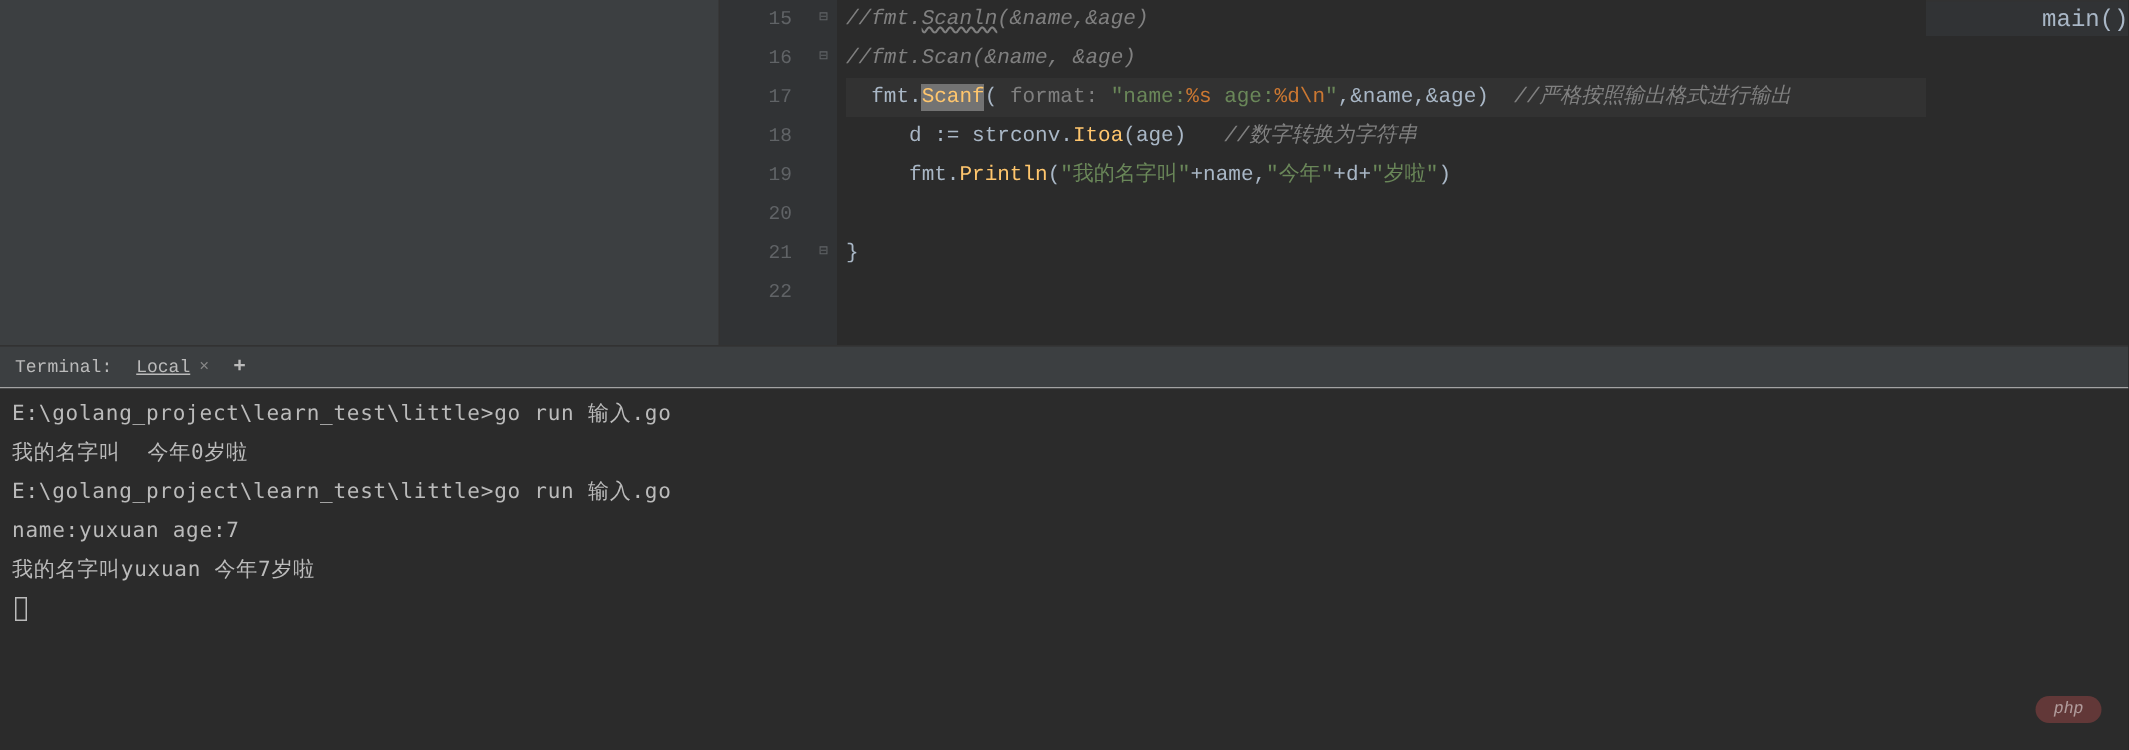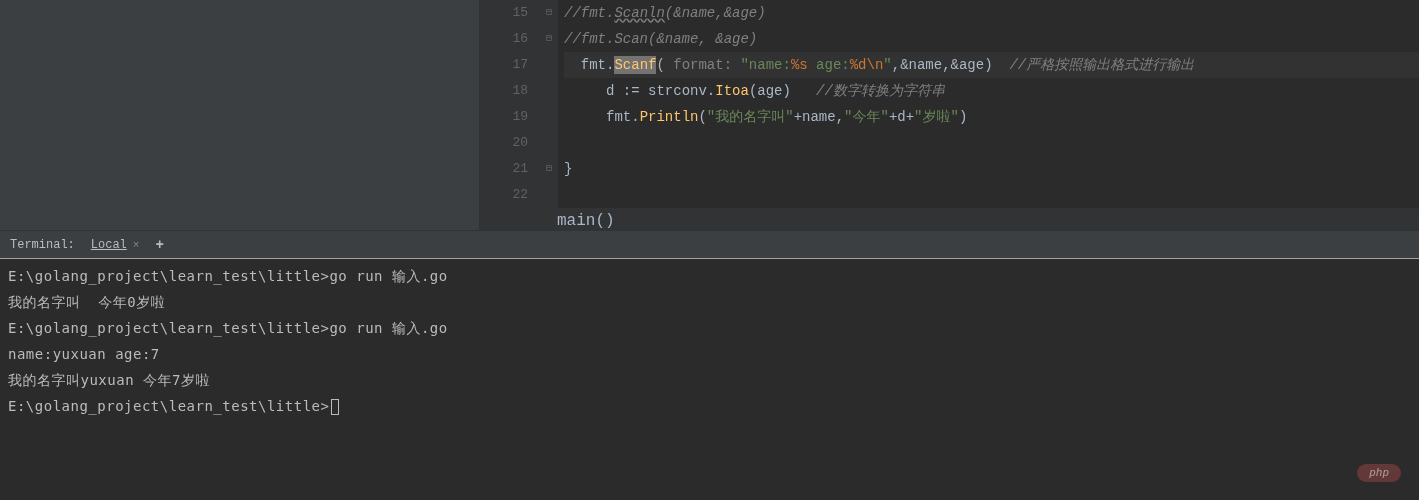--- a/index.html
+++ b/index.html
@@ -27,21 +27,21 @@
       background: #2b2b2b;
     }
     .left-panel {
       width: 480px;
       background: #3c3f41;
       border-right: 1px solid #323232;
     }
     .code-area {
       flex: 1;
       display: flex;
-      flex-direction: column;
+      flex-direction: row;
     }
     .code-lines {
       flex: 1;
       display: flex;
       background: #2b2b2b;
     }
     .gutter {
       width: 60px;
       background: #313335;
       text-align: right;
@@ -218,18 +218,18 @@
       <span class="plus-btn">+</span>
     </div>
     <div class="terminal-output">
       <div class="terminal-line">E:\golang_project\learn_test\little&gt;go run 输入.go</div>
       <div class="terminal-line">我的名字叫  今年0岁啦</div>
       <div class="terminal-line"></div>
       <div class="terminal-line">E:\golang_project\learn_test\little&gt;go run 输入.go</div>
       <div class="terminal-line">name:yuxuan age:7</div>
       <div class="terminal-line">我的名字叫yuxuan 今年7岁啦</div>
       <div class="terminal-line"></div>
-      <div class="terminal-line"><span>E:\golang_project\learn_test\little&gt;</span><span class="cursor-box"></span></div>
+      <div class="terminal-line"><span class="cursor-box"></span></div>
     </div>
   </div>
 </div>
 
 <div class="watermark">php</div>
 
 </body></html>

